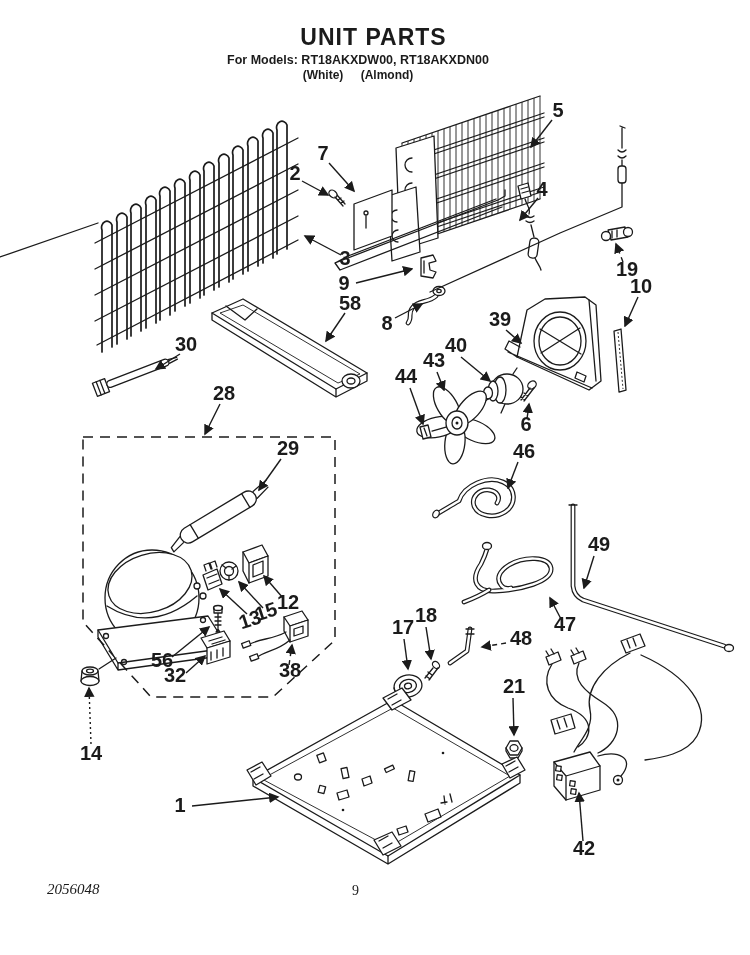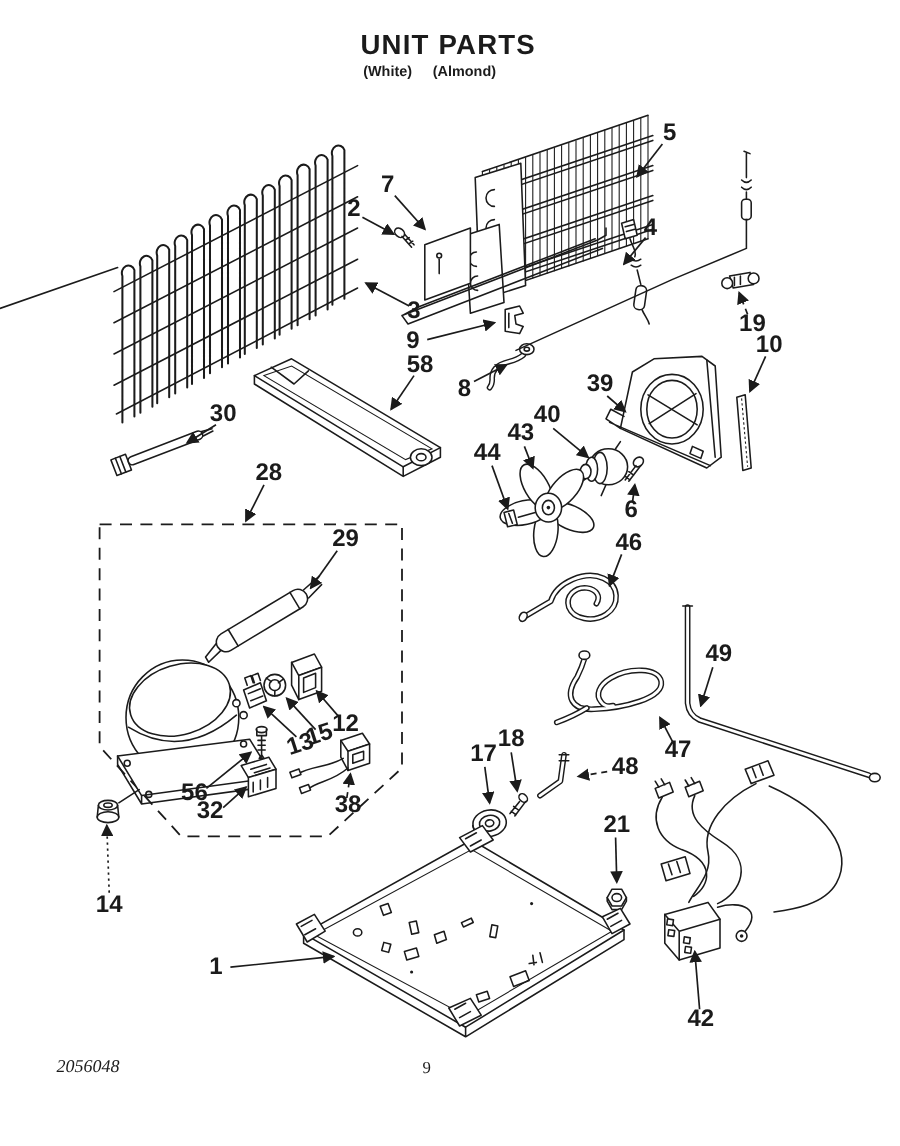--- a/index.html
+++ b/index.html
@@ -27,20 +27,21 @@
   .callout{font-family:"Liberation Sans",sans-serif;font-size:20px;font-weight:bold;
            fill:#1b1b1b;text-anchor:middle;}
 </style>
 </head>
 <body>
 
 <div class="page">
 
   <div class="header">
     <h1>UNIT PARTS</h1>
+    <div class="models">For Models: RT18AKXDW00, RT18AKXDN00</div>
     <div class="colors">
       <span>(White)</span>
       <span>(Almond)</span>
     </div>
   </div>
 
   <svg id="diagram-svg" width="750" height="955" viewBox="0 0 750 955">
     <defs>
       <marker id="arw" viewBox="0 0 10 10" refX="8.5" refY="5" markerWidth="7.5" markerHeight="7.5" orient="auto-start-reverse">
         <path d="M0,0L10,5L0,10z" fill="#1b1b1b"></path>

